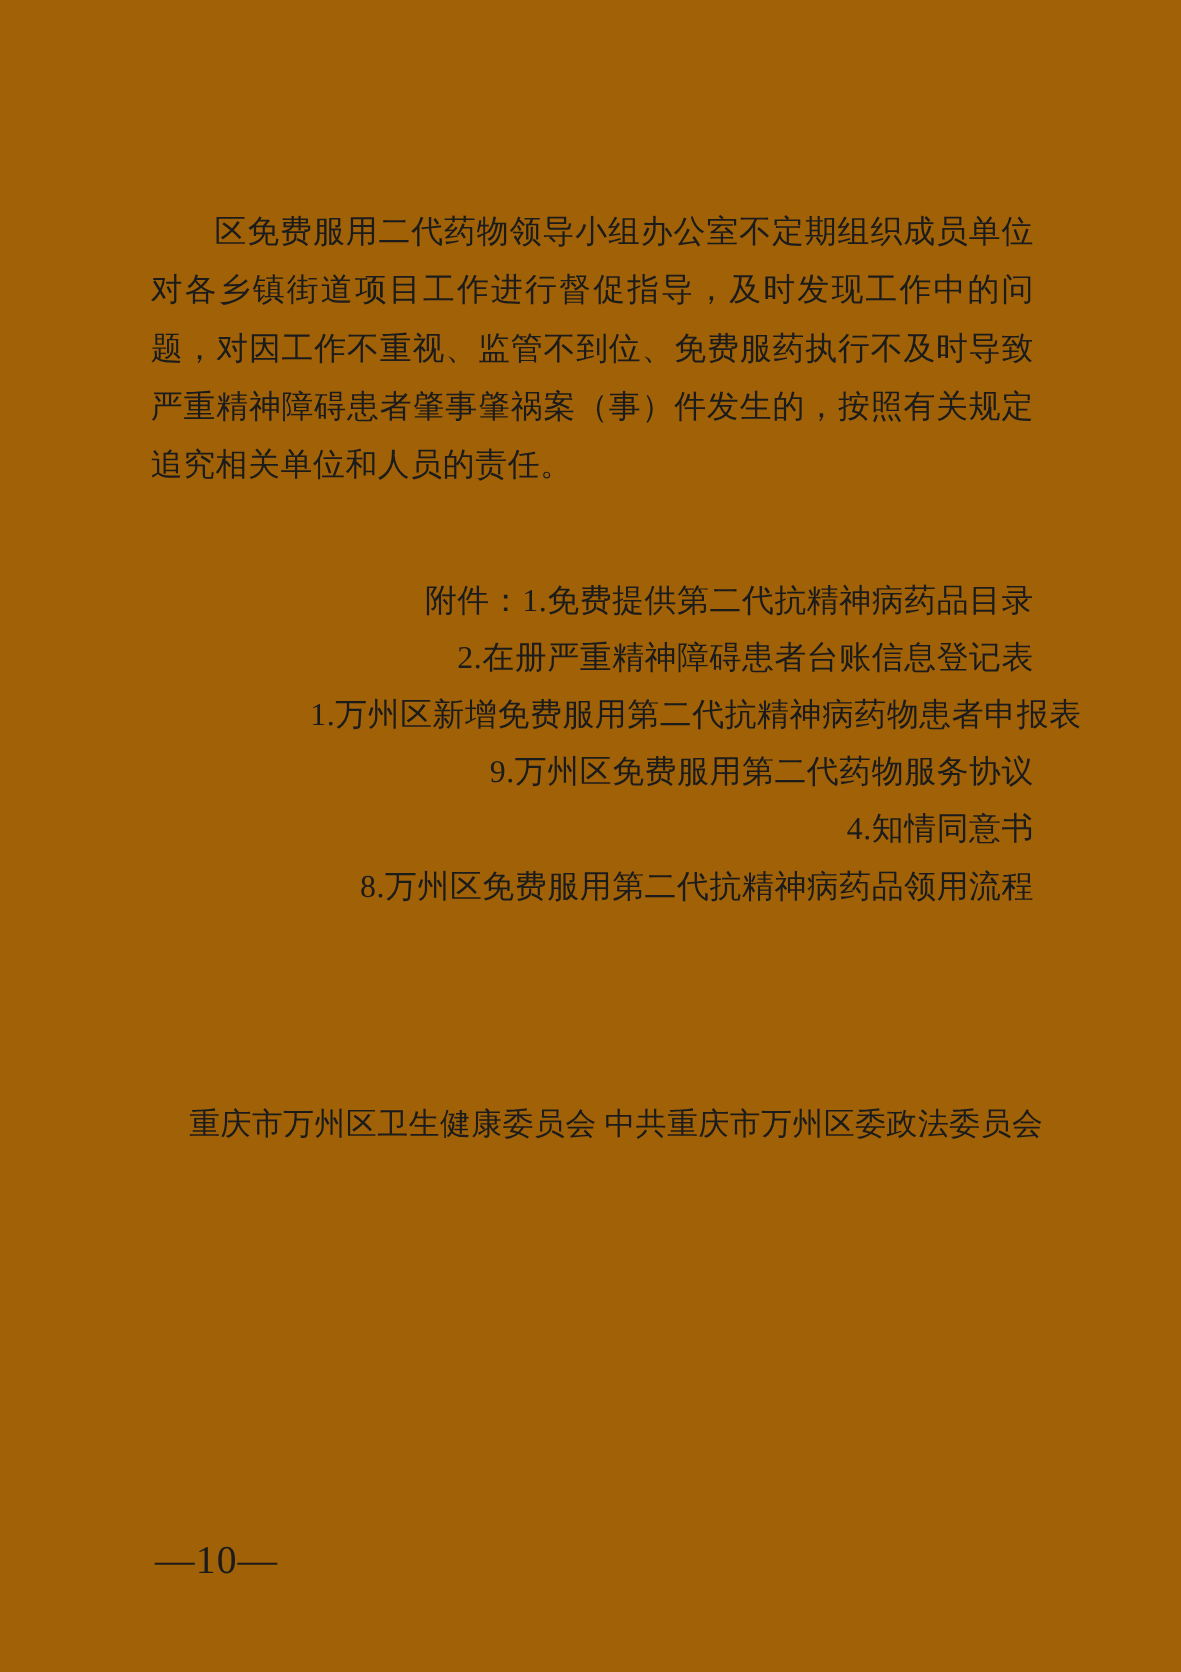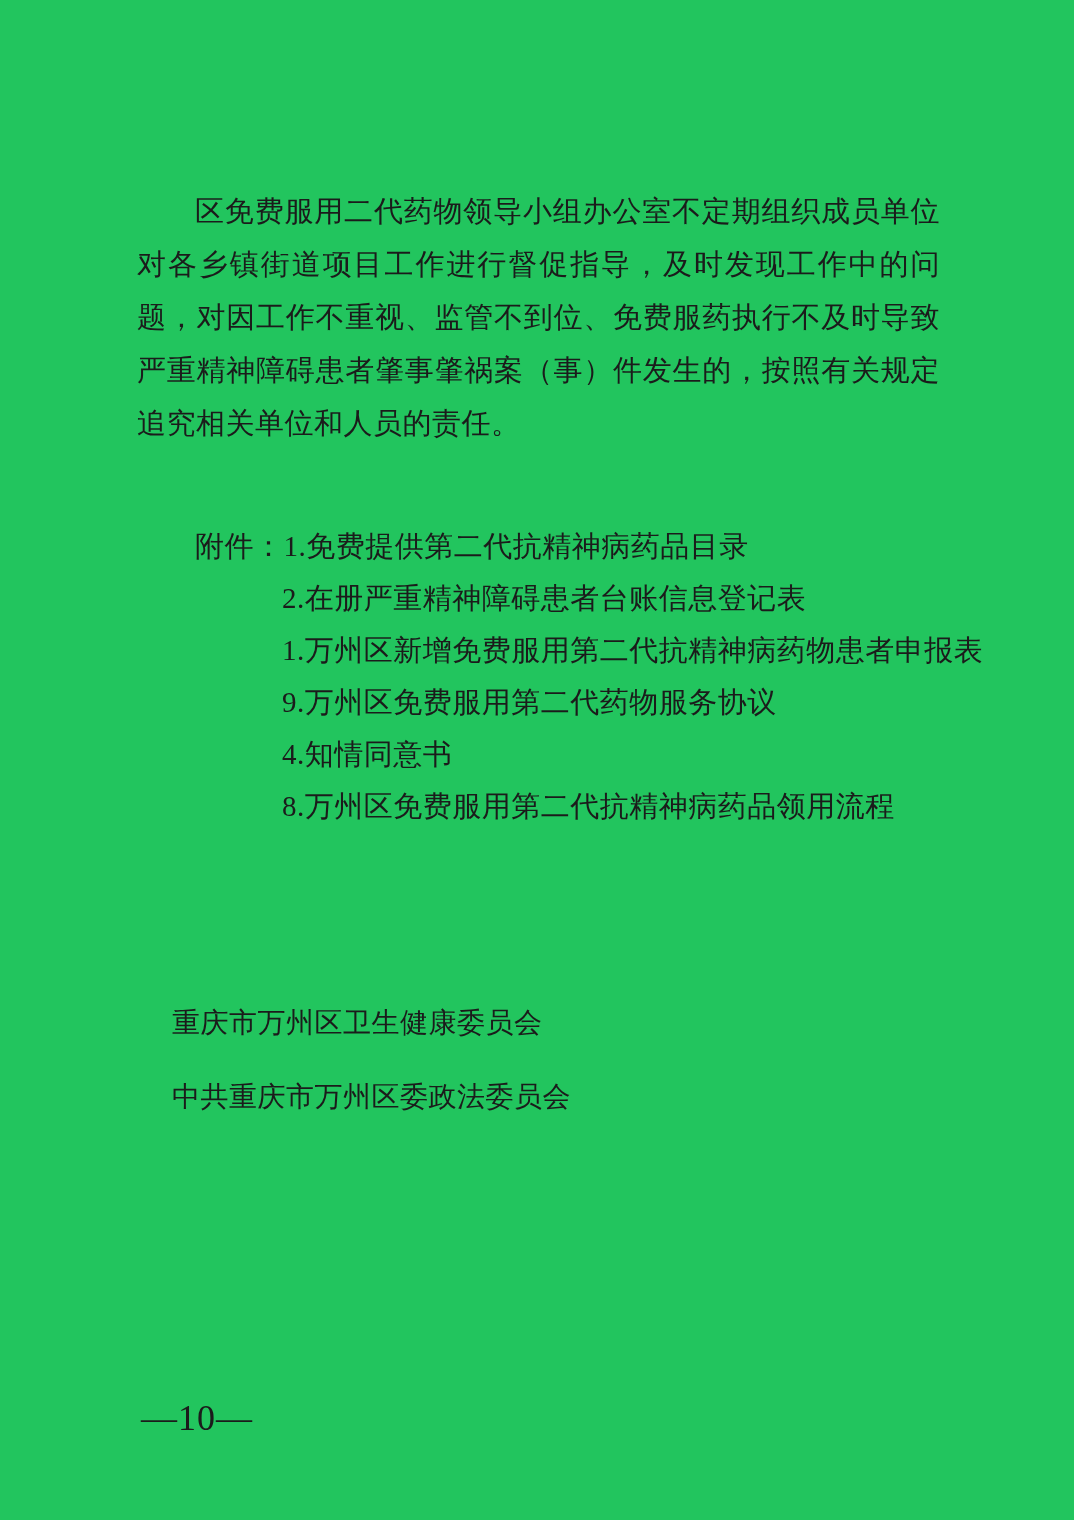--- a/index.html
+++ b/index.html
@@ -2,21 +2,21 @@
 <html><head>
 <meta charset="utf-8">
 <style>
   * { box-sizing: border-box; }
   html, body { margin: 0; padding: 0; background: #e8e8e8; }
   .page {
     position: relative;
     width: 1074px;
     height: 1520px;
     margin: 0 auto;
-    background: #22c55e;
+    background: #a16207;
     font-family: "Liberation Serif", "DejaVu Serif", serif;
     color: #1b1b1b;
     overflow: hidden;
   }
   .content {
     position: absolute;
     left: 137px;
     top: 185px;
     width: 803px;
   }
@@ -29,33 +29,32 @@
     text-justify: inter-ideograph;
     text-indent: 58px;
   }
   .attachments {
     margin-top: 70px;
     margin-left: 58px;
     font-size: 29px;
     line-height: 52px;
     letter-spacing: 0.5px;
   }
-  .att-line { white-space: nowrap; }
+  .att-line { white-space: nowrap; text-align: right; }
   .att-line.indent { padding-left: 87px; }
   .att-label { display: inline-block; min-width: 87px; }
   .signature-row {
     margin-top: 171px;
     padding-left: 35px;
     font-size: 28px;
     line-height: 40px;
     letter-spacing: 0.5px;
     display: flex;
-    gap: 34px;
+    gap: 7px;
     white-space: nowrap;
-    flex-direction: column;
   }
   .page-footer {
     position: absolute;
     left: 141px;
     top: 1401px;
     font-size: 36px;
     line-height: 34px;
     letter-spacing: 1px;
   }
 </style>

